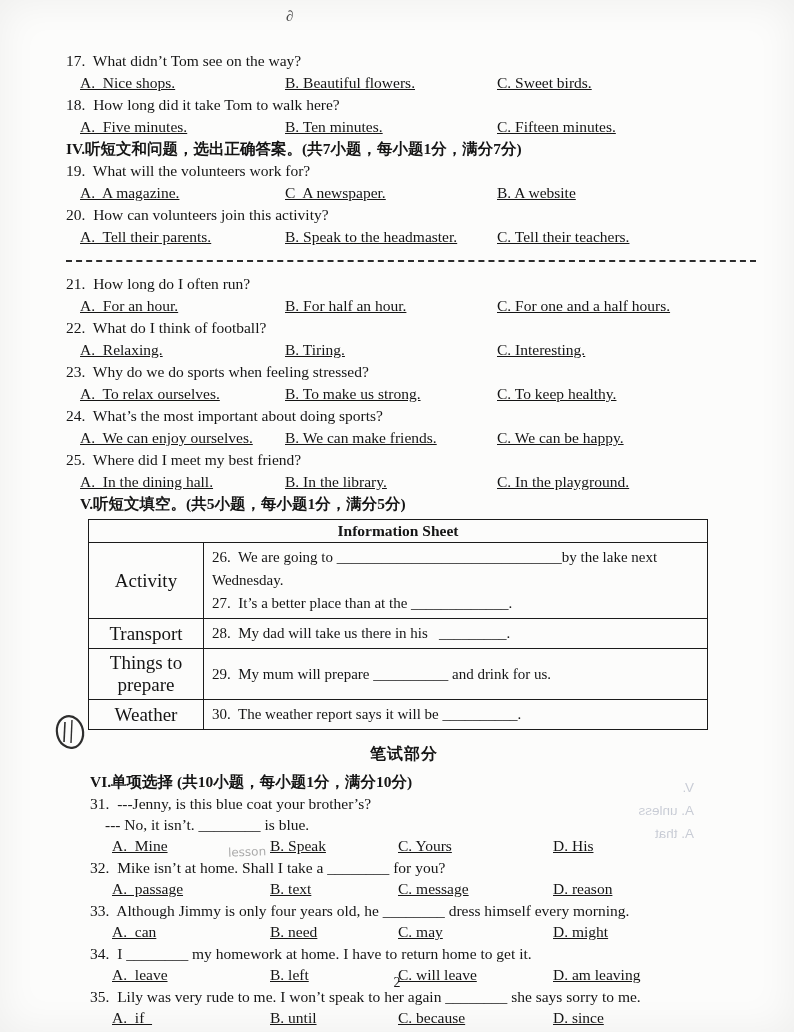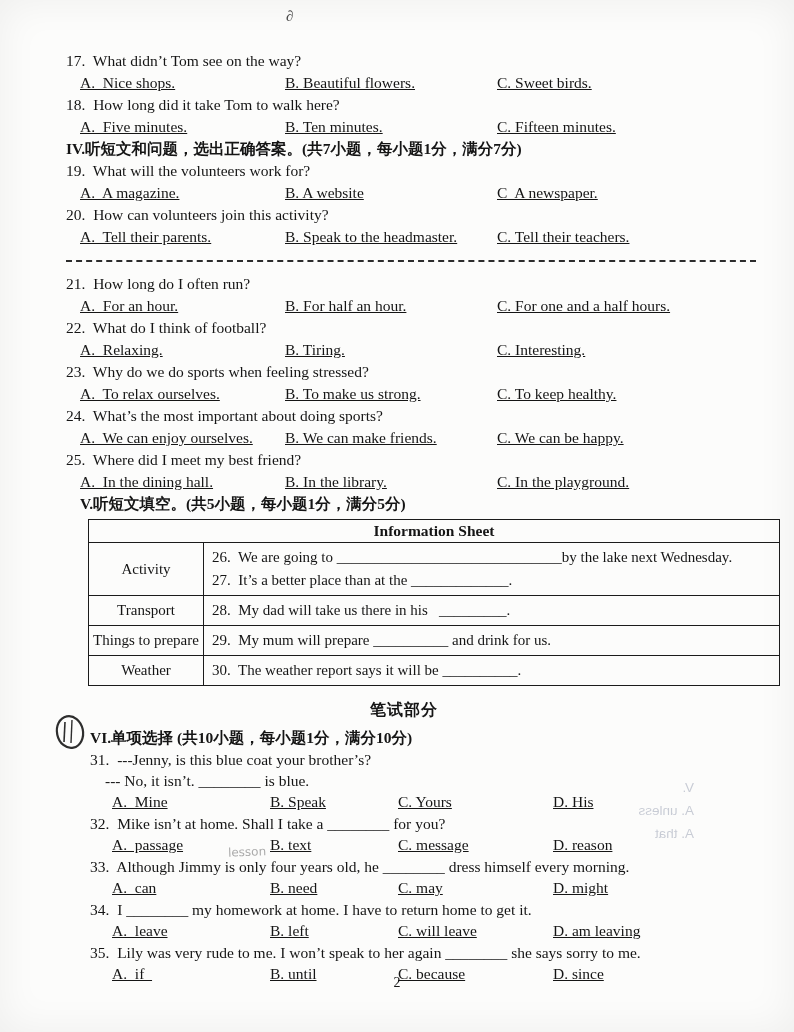--- a/index.html
+++ b/index.html
@@ -16,26 +16,26 @@
     display:grid; grid-template-columns:205px 212px auto;
     padding-left:14px; line-height:22px;
   }
   .opts4 {
     display:grid; grid-template-columns:158px 128px 155px auto;
     padding-left:46px; line-height:21px; margin-bottom:1px;
   }
   .opt { white-space:pre;text-decoration:underline; }
   .sep { border-top:2px dashed #2c2c2c; margin:12px -14px 11px 0; height:0; }
   .info-table {
-    border-collapse:collapse; margin:4px 0 0 22px; width:692px;
+    border-collapse:collapse; margin:4px 0 0 22px; width:620px;
     background:transparent;
   }
   .info-table td { border:1.5px solid #1b1b1b; }
   .t-title { text-align:center; font-weight:bold; font-size:15.5px; padding:2px 0; }
-  .t-label { width:106px; text-align:center; font-size:15px; padding:3px 4px; }
+  .t-label { width:106px; text-align:center; font-size:19px; padding:3px 4px; }
   .t-content { padding:3px 4px 3px 8px; }
   .t-line { line-height:23px; font-size:15px; white-space:pre-wrap; }
   .exam-title { text-align:center; font-weight:bold; font-size:16px; margin:14px 0 6px; letter-spacing:1px; }
   .vi-header { margin-left:24px; }
   .w-line { padding-left:24px; line-height:21px; white-space:pre-wrap; }
   .w-line2 { padding-left:39px; }
   .page-num { position:absolute; left:0; right:0; top:975px; text-align:center; font-size:14px; }
   .top-mark { position:absolute; left:286px; top:8px; font-size:15px; font-style:italic; color:#4a4a4a; }
   .stamp { position:absolute; left:52px; top:712px; }
   .bleed {
@@ -76,22 +76,22 @@
         <span class="opt">C. Fifteen minutes.</span>
       </div>
     </div>
 
     <div class="sec-header">IV.听短文和问题，选出正确答案。(共7小题，每小题1分，满分7分)</div>
 
     <div class="q">
       <div class="q-line">19.  What will the volunteers work for?</div>
       <div class="opts3">
         <span class="opt">A.  A magazine.</span>
+        <span class="opt">C  A newspaper.</span>
         <span class="opt">B. A website</span>
-        <span class="opt">C  A newspaper.</span>
       </div>
     </div>
 
     <div class="q">
       <div class="q-line">20.  How can volunteers join this activity?</div>
       <div class="opts3">
         <span class="opt">A.  Tell their parents.</span>
         <span class="opt">B. Speak to the headmaster.</span>
         <span class="opt">C. Tell their teachers.</span>
       </div>

